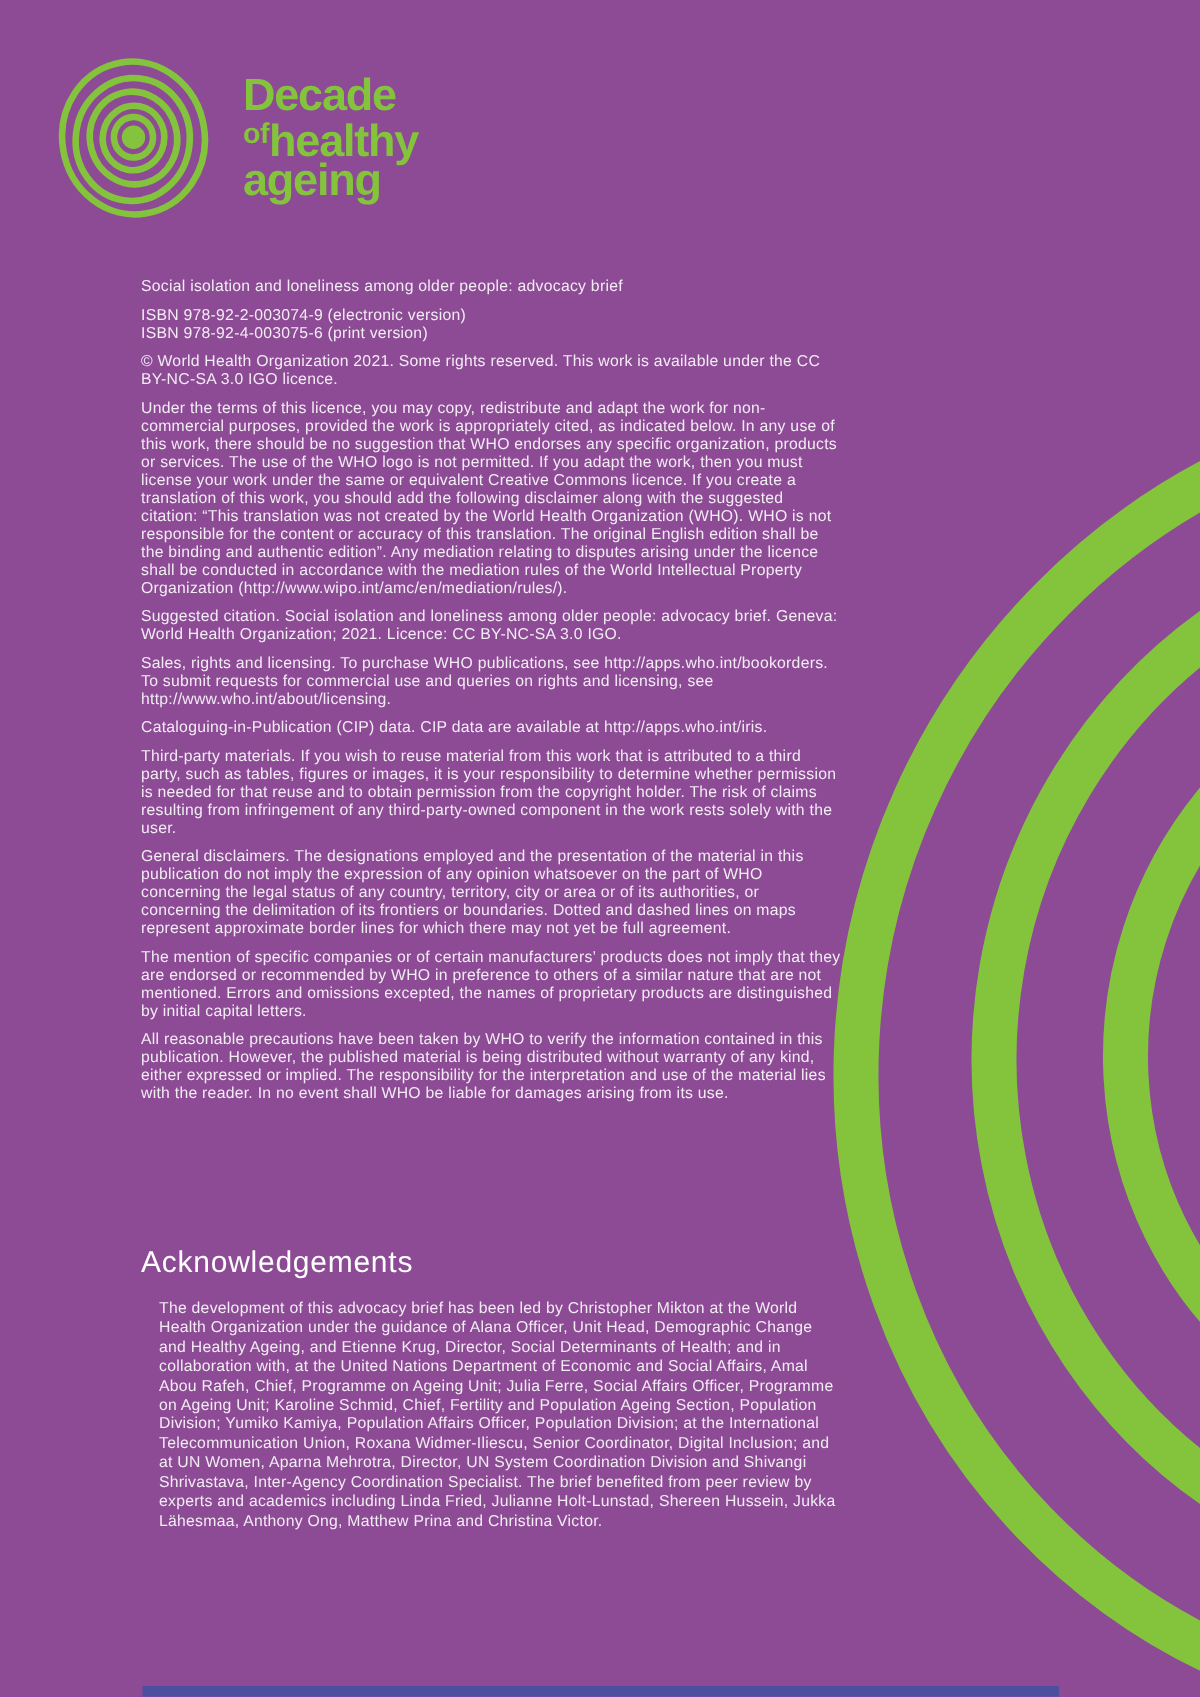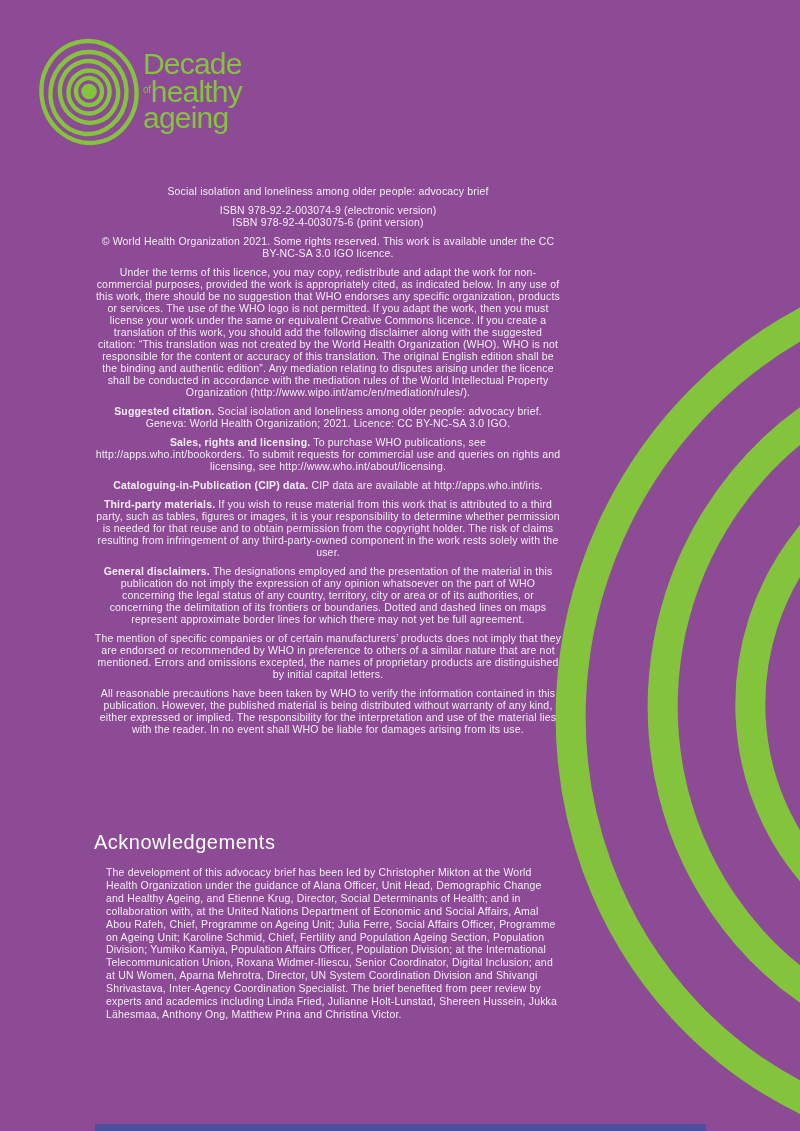--- a/index.html
+++ b/index.html
@@ -12,40 +12,39 @@
   }
   .arcs{
     position:absolute;top:0;left:0;width:800px;height:1131px;
     pointer-events:none;
   }
   .logo{
     position:absolute;top:38px;left:36px;width:330px;height:110px;
   }
   .logo-rings{position:absolute;top:0;left:0;}
   .logo-text{
-    position:absolute;left:107px;top:13px;
-    font-weight:normal;
+    position:absolute;left:126px;top:13px;
+    font-weight:bold;
     font-size:30px;line-height:26px;letter-spacing:-0.8px;
     color:#84c43c;
   }
   .logo-text .of{
-    font-size:10px;
+    font-size:19px;
     vertical-align:9px;
     letter-spacing:-0.3px;
     margin-top:34px;
   }
   .content{
     position:absolute;left:94px;top:185px;width:468px;
     color:#f2ecf3;
     font-size:10.5px;line-height:12px;letter-spacing:0.18px;
     word-break:break-word;
-    text-align:center;
   }
   .content p{margin:0 0 7px 0;}
-  .content b{font-weight:bold;}
+  .content b{font-weight:normal;}
   .ack{
     position:absolute;left:94px;top:831px;width:480px;
     color:#f2ecf3;
   }
   .ack-heading{
     margin:0 0 11px 0;
     font-size:20px;font-weight:normal;letter-spacing:0.5px;
     color:#ffffff;
   }
   .ack-body{

